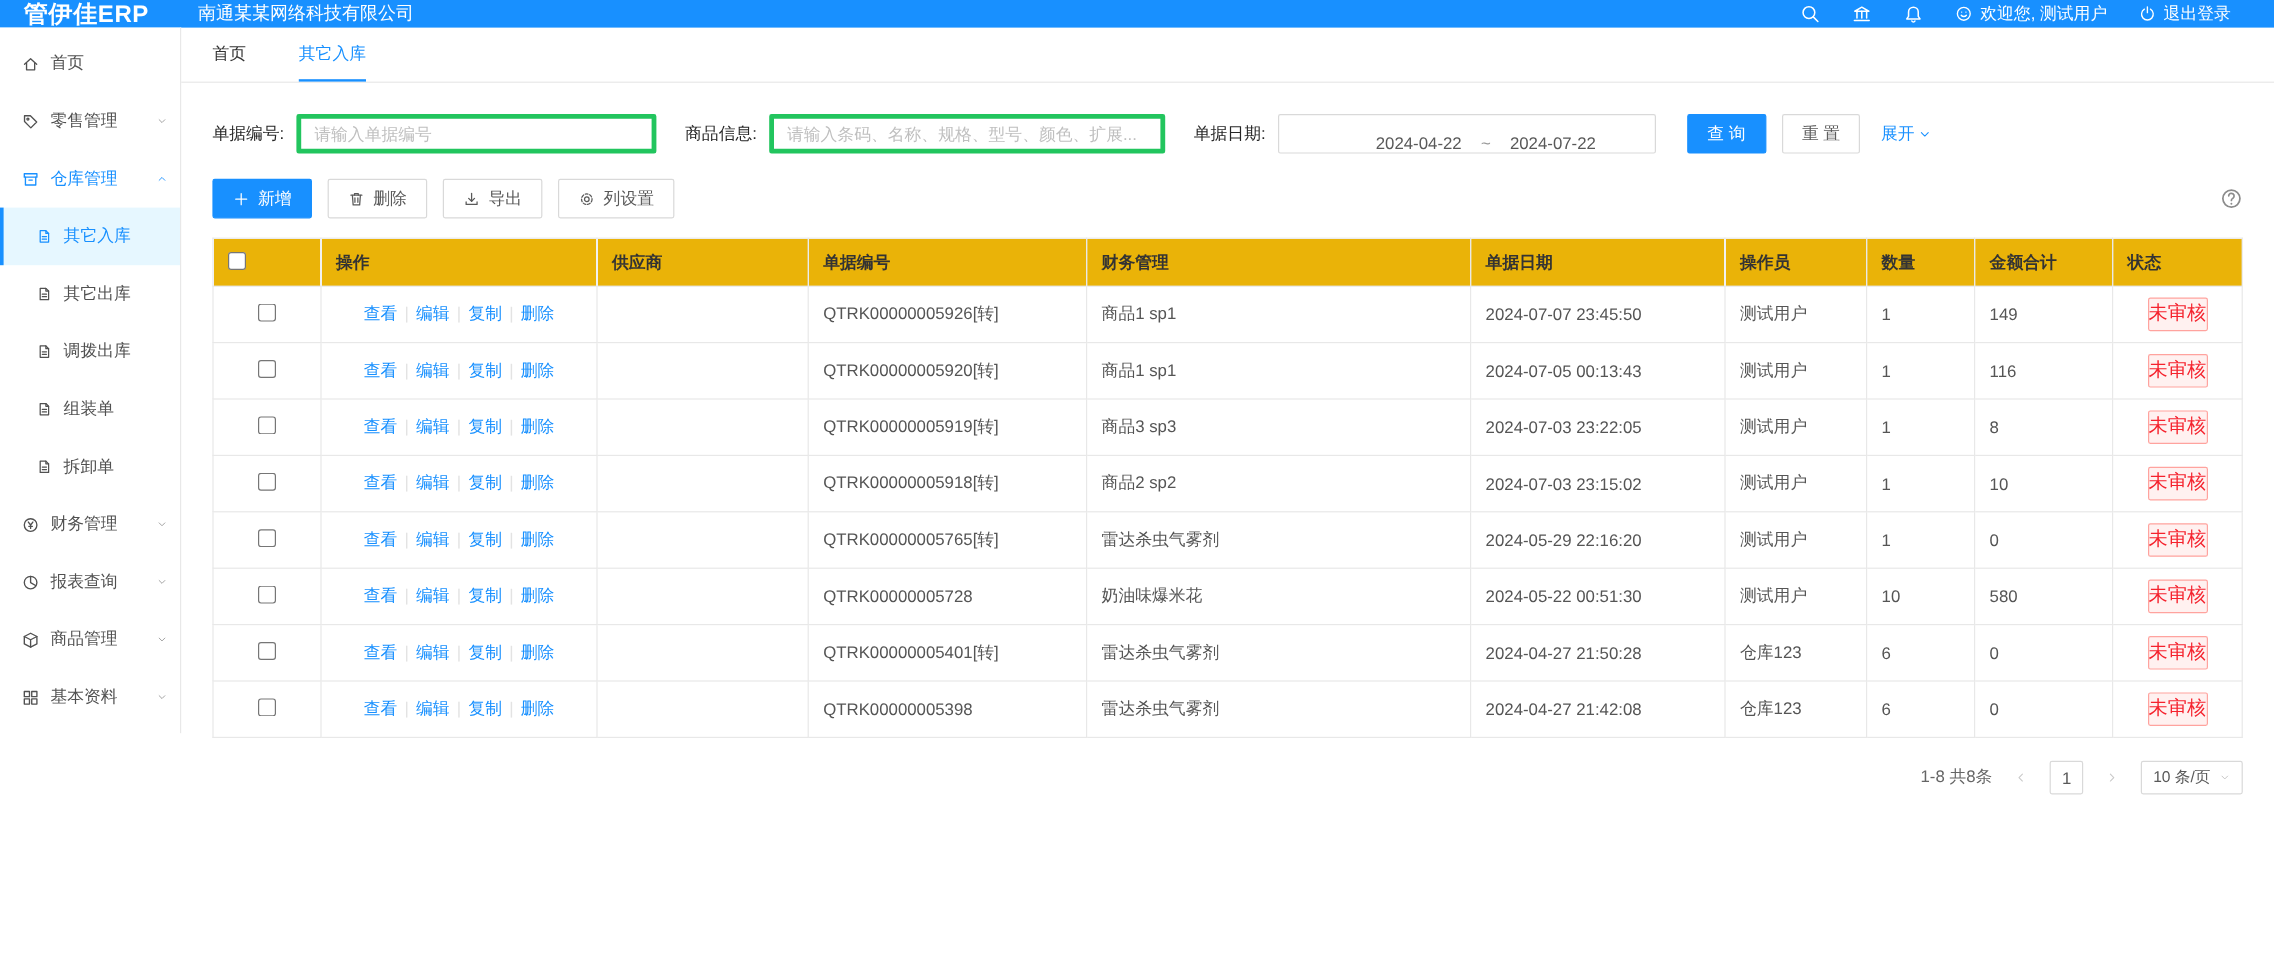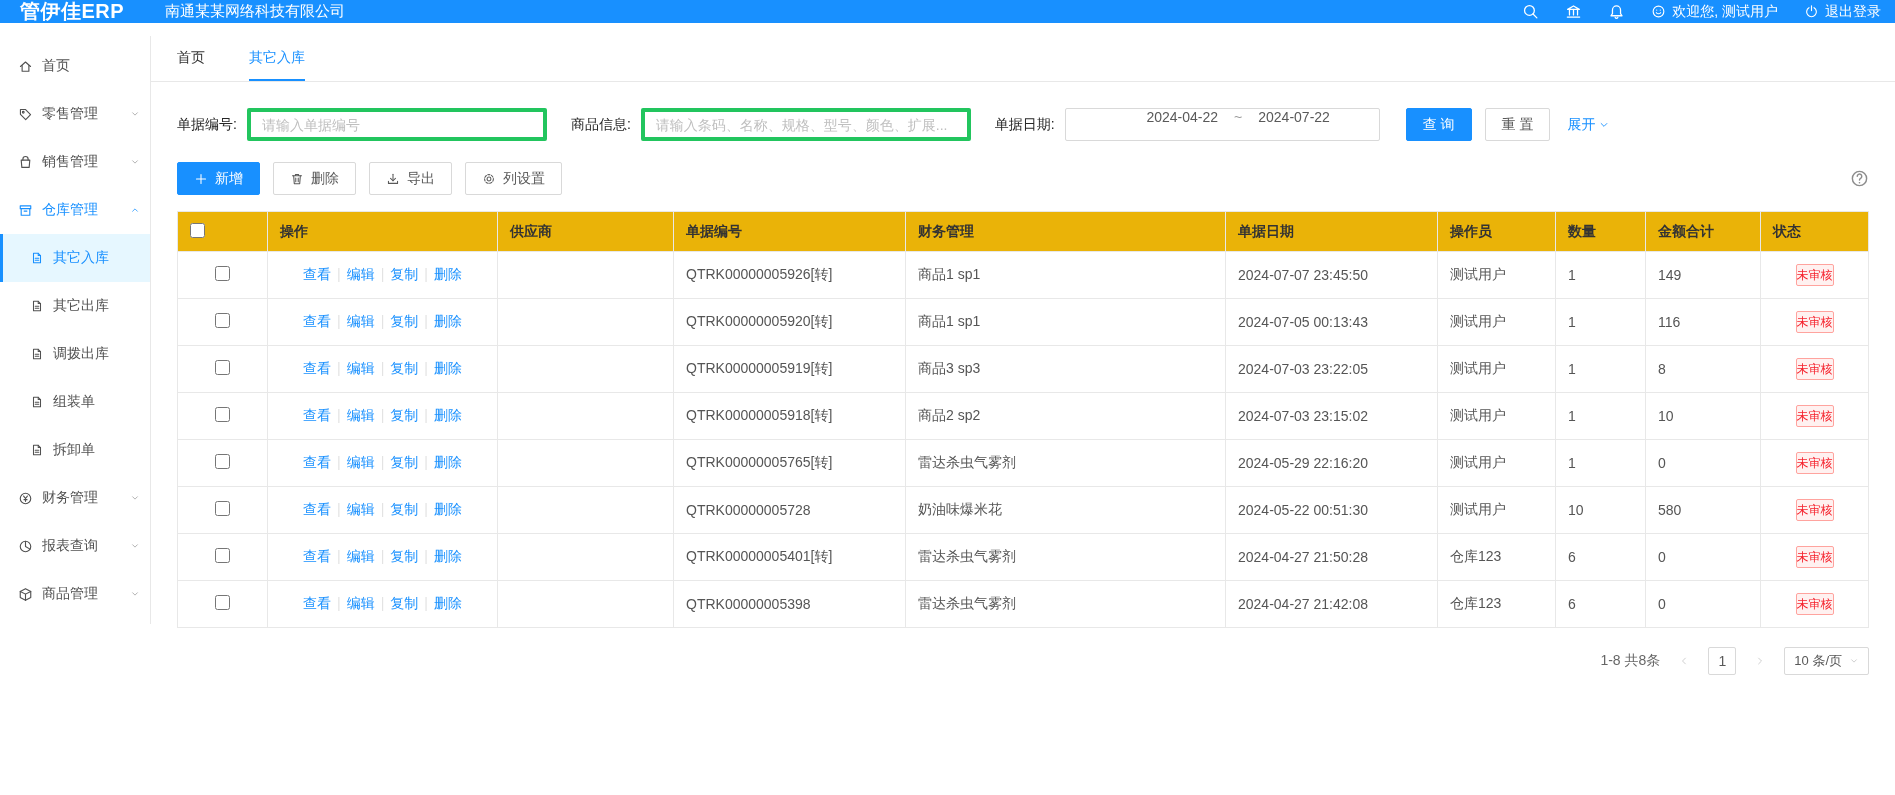--- a/index.html
+++ b/index.html
@@ -11,25 +11,25 @@
   button { font-family:inherit; }
   .ic { fill:none; stroke:currentColor; stroke-width:1.2; stroke-linecap:round; stroke-linejoin:round; display:inline-block; vertical-align:middle; flex:none; }
   .ic10{width:10px;height:10px}.ic12{width:12px;height:12px}.ic14{width:14px;height:14px}
   .ic15{width:15px;height:15px}.ic16{width:17px;height:17px}.ic18{width:19px;height:19px}
   .rot180 { transform:rotate(180deg); }
 
   
   .topbar { height:23px; background:var(--primary,#1890ff); color:#fff; display:flex; align-items:center; }
   .logo { width:151px; padding-left:20px; font-size:20px; font-weight:bold; letter-spacing:.5px; white-space:nowrap; }
   .company { font-size:15px; padding-left:14px; white-space:nowrap; }
-  .topbar-right { margin-left:auto; display:flex; align-items:center; gap:26px; padding-right:14px; font-size:14px; }
+  .topbar-right { margin-left:auto; display:flex; align-items:center; gap:26px; padding-right:36px; font-size:14px; }
   .tb-item { display:flex; align-items:center; gap:6px; cursor:pointer; white-space:nowrap; }
 
   
-  .layout { display:flex; height:588px;margin-top:13px; }
+  .layout { display:flex; height:588px; }
   .sidebar { width:151px; flex:none; border-right:1px solid #e8e8e8; padding-top:6px; overflow:hidden; background:#fff; }
   .main { flex:1; min-width:0; display:flex; flex-direction:column; }
 
   
   .snav-item { height:48px; display:flex; align-items:center; padding:0 10px 0 18px; color:#515151; cursor:pointer; }
   .snav-item .lab { flex:1; margin-left:9px; white-space:nowrap; }
   .snav-item .chev { color:#999; }
   .snav-item.active-parent { color:var(--primary,#1890ff); }
   .snav-item.active-parent .chev { color:var(--primary,#1890ff); }
   .snav-child { height:48px; display:flex; align-items:center; padding-left:30px; color:#515151; cursor:pointer; }
@@ -42,21 +42,21 @@
   .tab.active { color:var(--primary,#1890ff); border-bottom-color:var(--primary,#1890ff); }
 
   
   .filters { display:flex; align-items:center; padding:26px 26px 0; }
   .fgroup { display:flex; align-items:center; margin-right:24px; }
   .flabel { color:#262626; margin-right:10px; white-space:nowrap; }
   .finput { height:33px; border:4px solid #22c55e; border-radius:2px; padding:0 11px; font-size:14px; color:#333; outline:none; font-family:inherit; }
   .finput::placeholder { color:#bfbfbf; }
   .doc-input { width:300px; }
   .prod-input { width:330px; }
-  .daterange { width:315px; height:33px; border:1px solid #d9d9d9; border-radius:2px; display:flex; align-items:flex-start; justify-content:center; gap:16px; color:#595959; cursor:pointer;padding-left:32px; }
+  .daterange { width:315px; height:33px; border:1px solid #d9d9d9; border-radius:2px; display:flex; align-items:flex-end; justify-content:center; gap:16px; color:#595959; cursor:pointer;padding-left:32px; }
   .dsep { color:#999; }
   .btn { height:33px; border-radius:2px; border:1px solid #d9d9d9; background:#fff; padding:0 16px; font-size:14px; color:#595959; cursor:pointer; display:inline-flex; align-items:center; gap:7px; white-space:nowrap; }
   .btn-primary { background:var(--primary,#1890ff); border-color:var(--primary,#1890ff); color:#fff; }
   .filters .btn-primary { margin-left:2px; }
   .filters .btn + .btn { margin-left:13px; }
   .expand-link { color:var(--primary,#1890ff); display:inline-flex; align-items:center; gap:3px; cursor:pointer; margin-left:17px; white-space:nowrap; }
 
   
   .toolbar { display:flex; align-items:center; padding:21px 26px 16px; }
   .toolbar .btn { margin-right:13px; }
@@ -64,21 +64,21 @@
 
   
   .table-wrap { padding:0 26px; }
   table.grid { width:100%; border-collapse:collapse; table-layout:fixed; }
   .grid th, .grid td { border:1px solid #e8e8e8; padding:0 12px; font-size:14px; overflow:hidden; white-space:nowrap; }
   .grid th { background:#eab308; height:40px; font-weight:bold; color:#333; text-align:left; }
   .grid td { height:47px; color:#555; background:#fff; }
   .center { text-align:center; }
   .alink { color:var(--primary,#1890ff); cursor:pointer; text-decoration:none; }
   .asep { color:#e3e3e3; margin:0 6px; }
-  .badge { display:inline-block; font-size:12px; line-height:1.5; color:var(--status-danger,#f5222d);
+  .badge { display:inline-block; font-size:16px; line-height:1.5; color:var(--status-danger,#f5222d);
            background:var(--status-danger-bg,#fff1f0); border:1px solid var(--status-danger-border,#ffa39e);
            border-radius:2px; padding:1px 0; }
   input[type="checkbox"] { width:15px; height:15px; cursor:pointer; }
 
   
   .pagination { display:flex; align-items:center; justify-content:flex-end; gap:10px; padding:19px 26px; color:#666; }
   .pg-btn { width:28px; height:28px; display:flex; align-items:center; justify-content:center; color:#c9c9c9; cursor:pointer; }
   .pg-num { min-width:28px; height:28px; border:1px solid #d9d9d9; border-radius:2px; display:flex; align-items:center; justify-content:center; color:#595959; background:#fff; cursor:pointer; }
   .pg-size { height:28px; border:1px solid #d9d9d9; border-radius:2px; display:flex; align-items:center; gap:7px; padding:0 9px; color:#595959; cursor:pointer; font-size:13px; white-space:nowrap; }
   .pg-size .chev { color:#bfbfbf; }
@@ -232,29 +232,20 @@
       <svg class="ic ic15">
           <use href="#i-home"></use>
         </svg>
       <span class="lab">首页</span>
     </div>
     <div class="snav-item">
       <svg class="ic ic15">
           <use href="#i-tag"></use>
         </svg>
       <span class="lab">零售管理</span>
-      <svg class="ic ic10 chev">
-          <use href="#i-chev-down"></use>
-        </svg>
-    </div>
-    <div class="snav-item">
-      <svg class="ic ic15">
-          <use href="#i-bag"></use>
-        </svg>
-      <span class="lab">销售管理</span>
       <svg class="ic ic10 chev">
           <use href="#i-chev-down"></use>
         </svg>
     </div>
     <div class="snav-item active-parent">
       <svg class="ic ic15">
           <use href="#i-box"></use>
         </svg>
       <span class="lab">仓库管理</span>
       <svg class="ic ic10 chev rot180">

